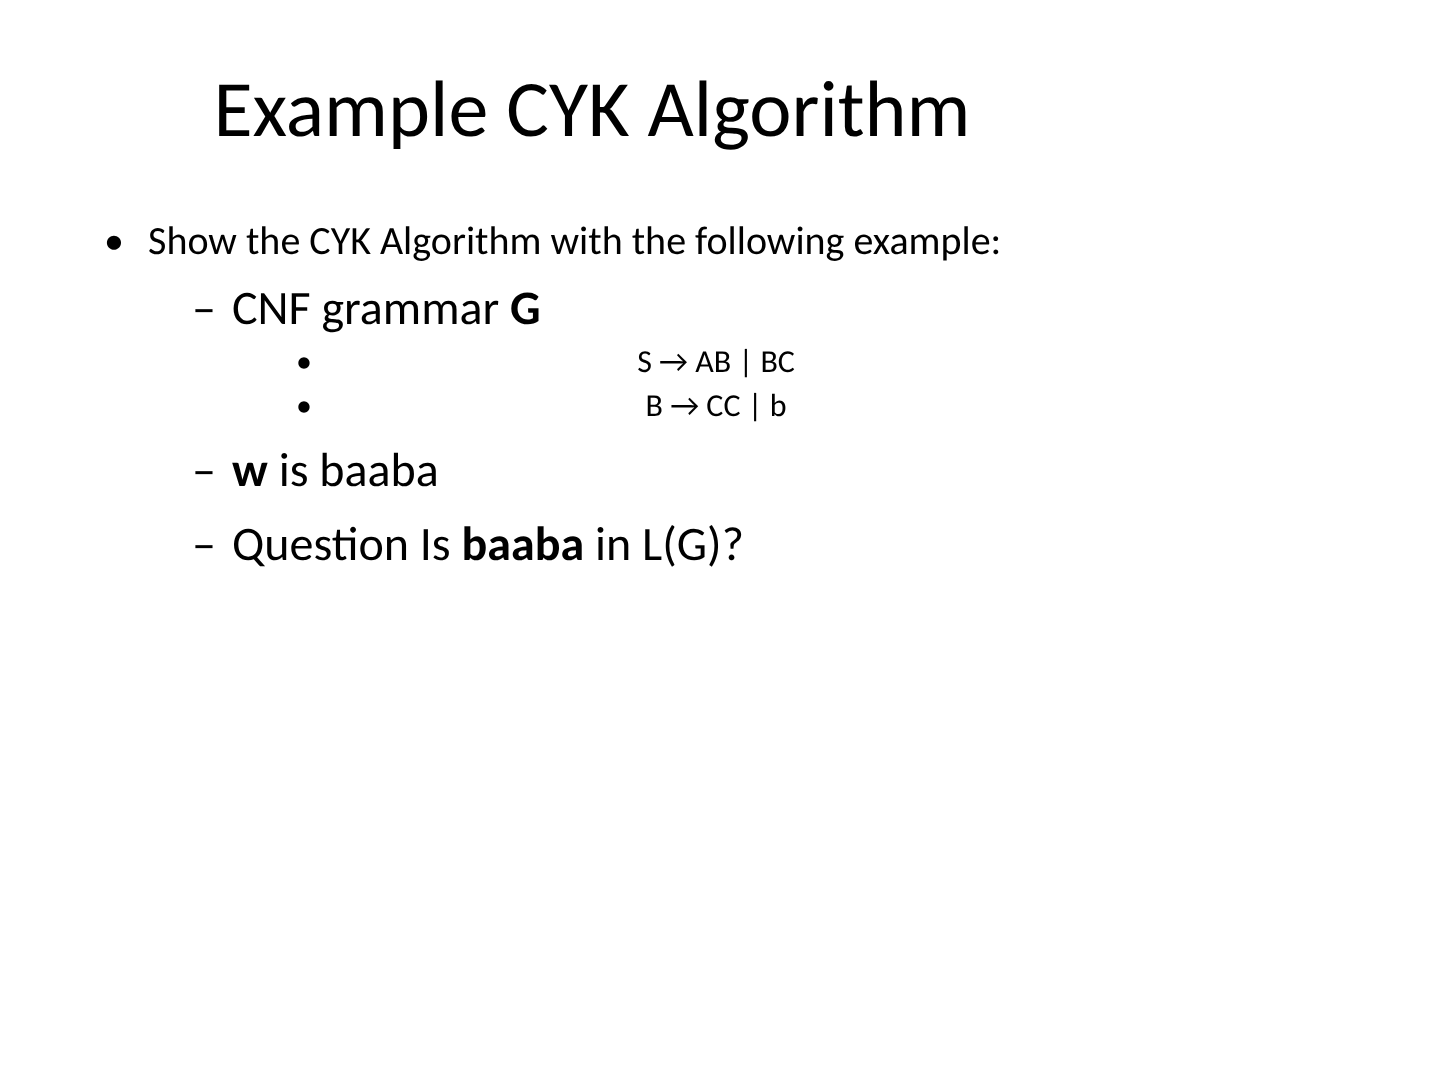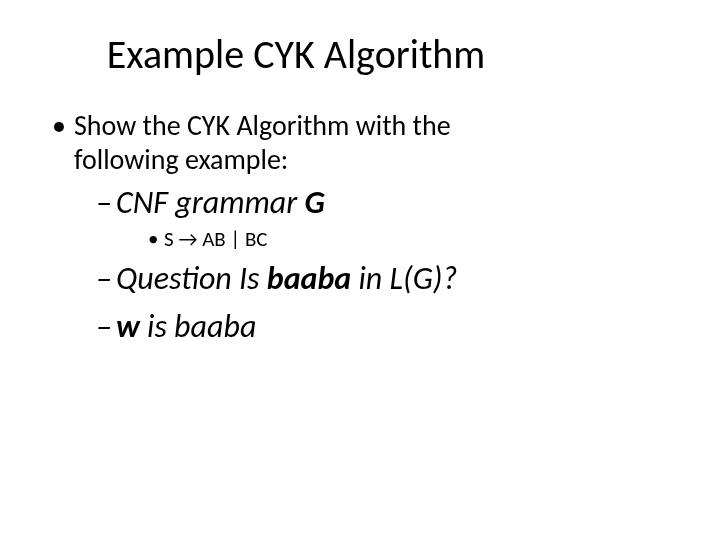--- a/index.html
+++ b/index.html
@@ -21,54 +21,54 @@
   .title {
     text-align: center;
     font-size: 40px;
     font-weight: 400;
     margin: 10px 0 30px 0;
   }
   ul { margin: 0; padding: 0; }
   li { list-style: none; }
 
   .lvl1 {
-    font-size: 28px;
+    font-size: 20px;
     line-height: 1.2;
     margin: 4px 0 4px 12px;
     padding-left: 22px;
     position: relative;
   }
   .lvl1::before {
     content: "•";
     position: absolute;
     left: 0;
     top: 0;
   }
 
   .lvl2 {
-    font-size: 32px;
+    font-size: 24px;
     line-height: 1.3;
     margin: 6px 0 2px 56px;
     padding-left: 20px;
     position: relative;
-    font-style: italic;
   }
   .lvl2::before {
     content: "–";
     position: absolute;
     left: 0;
     top: 0;
   }
 
   .lvl3 {
-    font-size: 21px;
+    font-size: 16px;
     line-height: 1.25;
     margin: 2px 0 2px 108px;
     padding-left: 16px;
     position: relative;
+    text-align: center;
   }
   .lvl3::before {
     content: "•";
     position: absolute;
     left: 0;
     top: 0;
   }
 
   .b { font-weight: bold; }
 </style>
@@ -80,23 +80,24 @@
   <div class="title">Example CYK Algorithm</div>
 
   <ul>
     <li class="lvl1">Show the CYK Algorithm with the following example:</li>
 
     <li class="lvl2">
       <span>CNF grammar </span><span class="b">G</span>
     </li>
 
     <li class="lvl3">S → AB | BC</li>
+    <li class="lvl3">B → CC | b</li>
+
+    <li class="lvl2">
+      <span class="b">w</span><span> is baaba</span>
+    </li>
 
     <li class="lvl2">
       <span>Question Is </span><span class="b">baaba</span><span> in L(G)?</span>
-    </li>
-
-    <li class="lvl2">
-      <span class="b">w</span><span> is baaba</span>
     </li>
   </ul>
 
 </div>
 
 </body></html>

